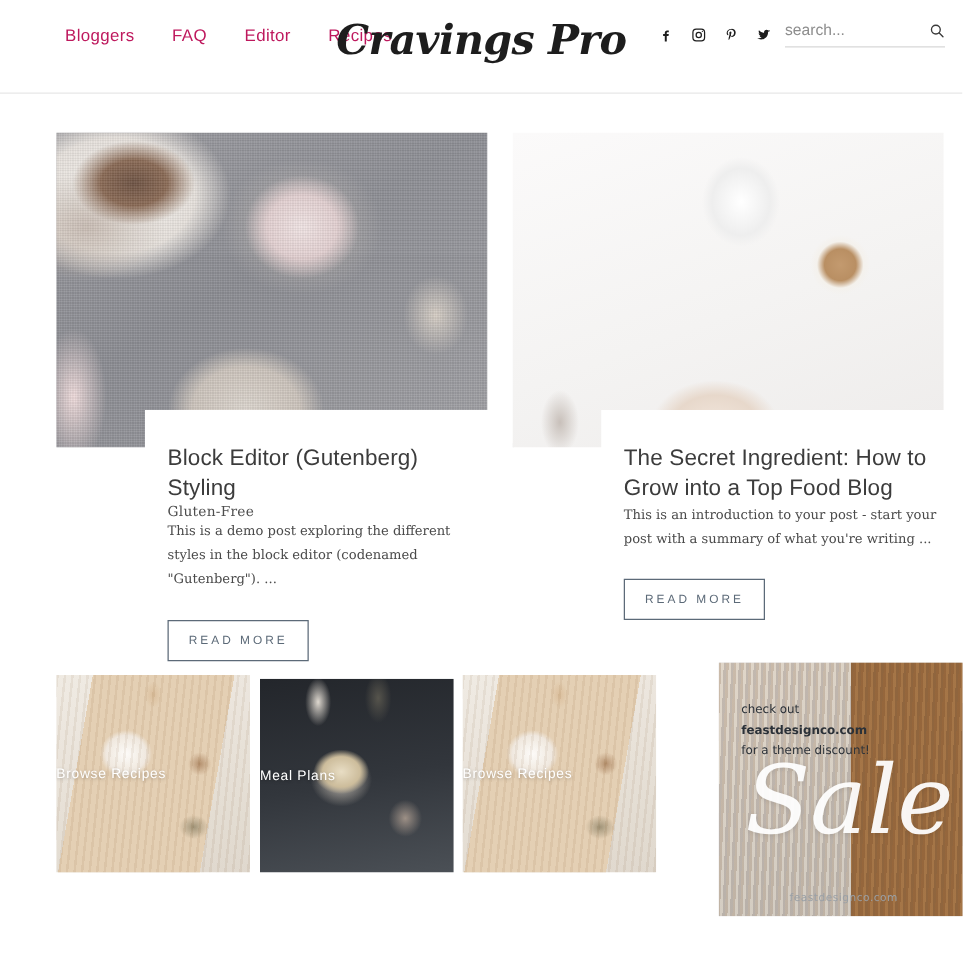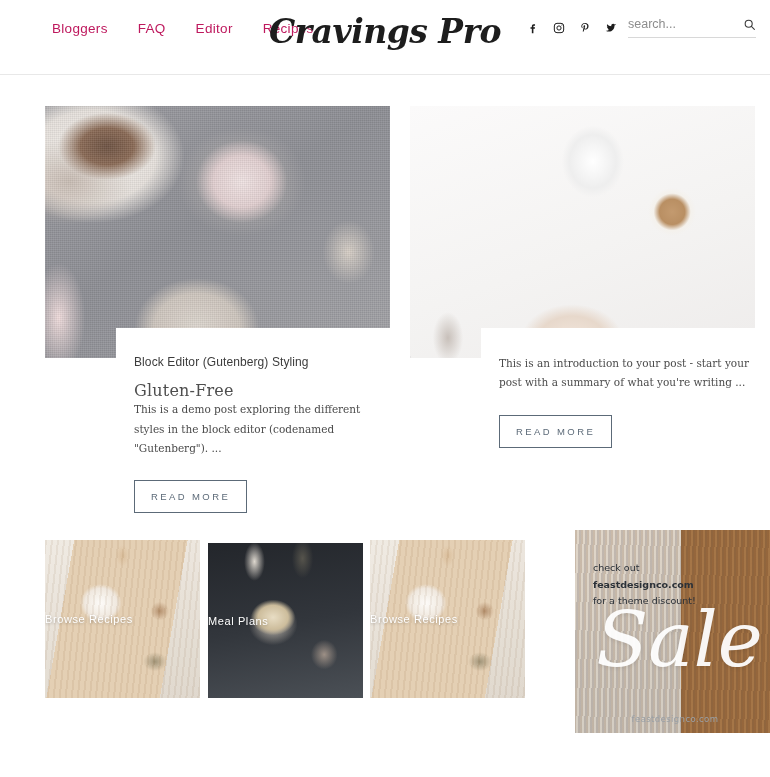--- a/index.html
+++ b/index.html
@@ -119,31 +119,30 @@
 
   .post-box {
     position: absolute;
     left: 71px;
     top: 222px;
     width: 294px;
     background: #ffffff;
     padding: 26px 26px 0 18px;
   }
   .post-title {
-    font-size: 12px;
+    font-size: 18px;
     line-height: 1.35;
     color: #3c3c3c;
     font-weight: 400;
     letter-spacing: 0.1px;
     cursor: pointer;
   }
   .post-category {
-    margin-top: 11px;
     font-family: "DejaVu Serif", serif;
-    font-size: 16px;
+    font-size: 11px;
     color: #4e4e4e;
     letter-spacing: 0.2px;
     cursor: pointer;
   }
   .post-excerpt {
     font-family: "DejaVu Serif", serif;
     font-size: 10.5px;
     line-height: 1.85;
     color: #4a4a4a;
   }
@@ -381,20 +380,21 @@
       <p class="post-excerpt">This is a demo post exploring the different styles in the block editor (codenamed "Gutenberg"). ...</p>
       <button class="read-more">READ MORE</button>
     </div>
   </article>
 
   <article class="post-card card-b">
     <div class="post-image">
       <div class="ph ph-breakfast"></div>
     </div>
     <div class="post-box">
+      <h2 class="post-title">The Secret Ingredient: How to Grow into a Top Food Blog</h2>
       <p class="post-excerpt">This is an introduction to your post - start your post with a summary of what you're writing ...</p>
       <button class="read-more">READ MORE</button>
     </div>
   </article>
 </section>
 
 <section class="lower-section">
 
   <div class="tile tile-1">
     <div class="ph ph-board"></div>

